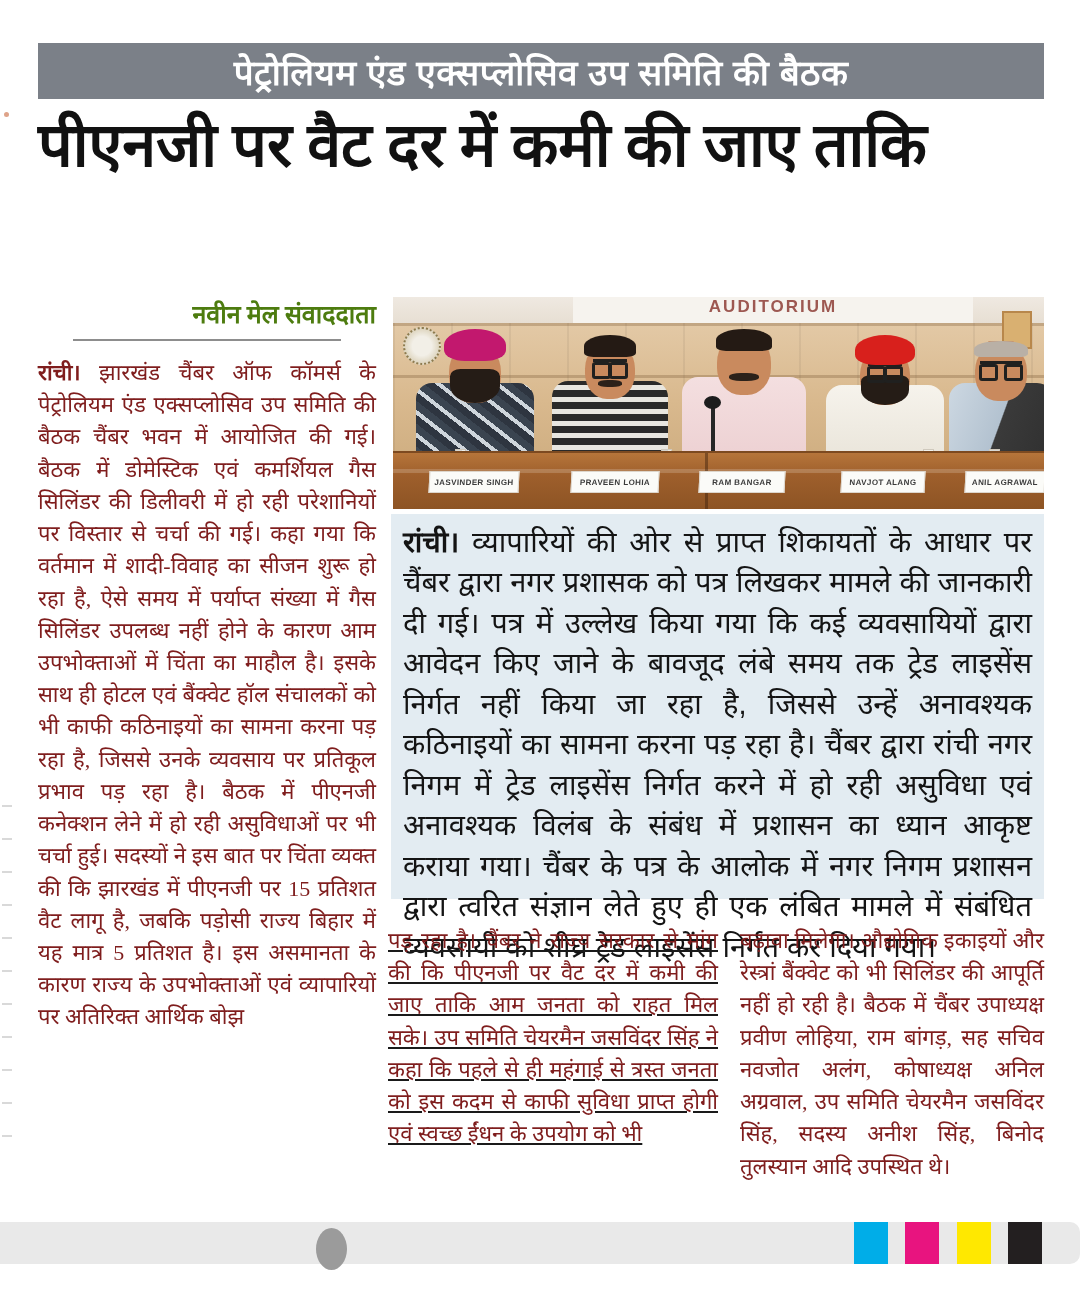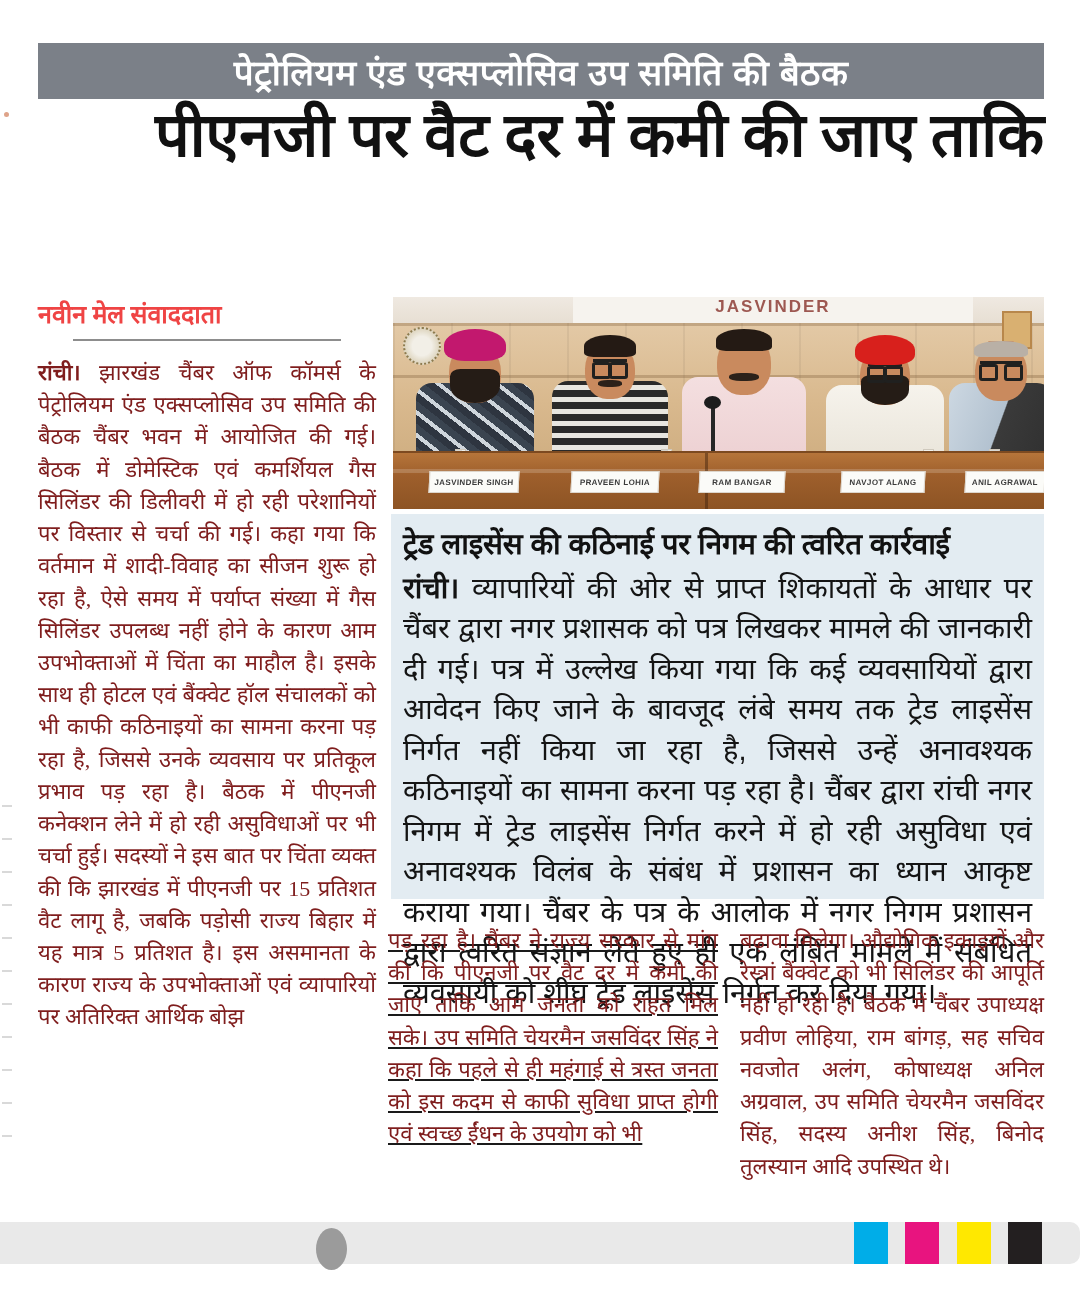--- a/index.html
+++ b/index.html
@@ -56,44 +56,44 @@
     font-size: 35px;
     font-weight: bold;
     letter-spacing: .5px;
     white-space: nowrap;
     font-family: "Liberation Sans", "DejaVu Sans", sans-serif;
   }
 
   
   .headline {
     position: absolute;
-    left: 38px; top: 95px;
+    left: 38px; top: 105px;
     width: 1006px;
-    text-align: right;
+    text-align: left;
   }
   .headline-line {
     font-size: 61px;
     font-weight: bold;
     line-height: 1.33;
     color: #111111;
     white-space: nowrap;
     font-family: "Liberation Serif", "DejaVu Serif", serif;
   }
 
   
   .col1 {
     position: absolute;
     left: 38px; top: 296px;
     width: 338px;
   }
   .byline {
-    text-align: left;
+    text-align: right;
     font-size: 25px;
     font-weight: bold;
-    color: #ef4444;
+    color: #4d7c0f;
     padding-bottom: 9px;
   }
   .byline-rule {
     height: 2px;
     background: #8d8d8d;
     margin: 0 auto 16px auto;
     width: 268px;
   }
   .body-text {
     font-size: 22px;
@@ -334,21 +334,21 @@
 
 <div class="col1">
   <div class="byline">नवीन मेल संवाददाता</div>
   <div class="byline-rule"></div>
   <div class="body-text"><b>रांची।</b><span> झारखंड चैंबर ऑफ कॉमर्स के पेट्रोलियम एंड एक्सप्लोसिव उप समिति की बैठक चैंबर भवन में आयोजित की गई। बैठक में डोमेस्टिक एवं कमर्शियल गैस सिलिंडर की डिलीवरी में हो रही परेशानियों पर विस्तार से चर्चा की गई। कहा गया कि वर्तमान में शादी-विवाह का सीजन शुरू हो रहा है, ऐसे समय में पर्याप्त संख्या में गैस सिलिंडर उपलब्ध नहीं होने के कारण आम उपभोक्ताओं में चिंता का माहौल है। इसके साथ ही होटल एवं बैंक्वेट हॉल संचालकों को भी काफी कठिनाइयों का सामना करना पड़ रहा है, जिससे उनके व्यवसाय पर प्रतिकूल प्रभाव पड़ रहा है। बैठक में पीएनजी कनेक्शन लेने में हो रही असुविधाओं पर भी चर्चा हुई। सदस्यों ने इस बात पर चिंता व्यक्त की कि झारखंड में पीएनजी पर 15 प्रतिशत वैट लागू है, जबकि पड़ोसी राज्य बिहार में यह मात्र 5 प्रतिशत है। इस असमानता के कारण राज्य के उपभोक्ताओं एवं व्यापारियों पर अतिरिक्त आर्थिक बोझ</span></div>
 </div>
 
 <div class="photo">
   <div class="ph-wallUpper"></div>
   <div class="ph-banner">
-    <div class="ph-banner-text">JASVINDER</div>
+    <div class="ph-banner-text">AUDITORIUM</div>
   </div>
   <div class="ph-wall">
     <div class="ph-wall-seam" style="top:0px"></div>
     <div class="ph-wall-seam" style="top:52px"></div>
   </div>
   <div class="ph-frame-r"></div>
   <div class="ph-logo"></div>
 
   <div class="person" style="left:22px; width:120px; height:136px;">
     <div class="p-body" style="bottom:0; width:118px; height:86px; background:repeating-linear-gradient(38deg,#2e3540 0px,#2e3540 7px,#cfd6dc 7px,#cfd6dc 11px,#3a4450 11px,#3a4450 18px);"></div>
@@ -424,21 +424,20 @@
     </div>
   <div class="nameplate" style="left:448px; width:82px;">
       <span>NAVJOT ALANG</span>
     </div>
   <div class="nameplate" style="left:572px; width:78px;">
       <span>ANIL AGRAWAL</span>
     </div>
 </div>
 
 <div class="box-story" style="background: rgb(227, 236, 242);">
-  <div class="box-head">ट्रेड लाइसेंस की कठिनाई पर निगम की त्वरित कार्रवाई</div>
   <div class="box-body"><b>रांची।</b><span> व्यापारियों की ओर से प्राप्त शिकायतों के आधार पर चैंबर द्वारा नगर प्रशासक को पत्र लिखकर मामले की जानकारी दी गई। पत्र में उल्लेख किया गया कि कई व्यवसायियों द्वारा आवेदन किए जाने के बावजूद लंबे समय तक ट्रेड लाइसेंस निर्गत नहीं किया जा रहा है, जिससे उन्हें अनावश्यक कठिनाइयों का सामना करना पड़ रहा है। चैंबर द्वारा रांची नगर निगम में ट्रेड लाइसेंस निर्गत करने में हो रही असुविधा एवं अनावश्यक विलंब के संबंध में प्रशासन का ध्यान आकृष्ट कराया गया। चैंबर के पत्र के आलोक में नगर निगम प्रशासन द्वारा त्वरित संज्ञान लेते हुए ही एक लंबित मामले में संबंधित व्यवसायी को शीघ्र ट्रेड लाइसेंस निर्गत कर दिया गया।</span></div>
 </div>
 
 <div class="col2">
   <div class="body-text">पड़ रहा है। चैंबर ने राज्य सरकार से मांग की कि पीएनजी पर वैट दर में कमी की जाए ताकि आम जनता को राहत मिल सके। उप समिति चेयरमैन जसविंदर सिंह ने कहा कि पहले से ही महंगाई से त्रस्त जनता को इस कदम से काफी सुविधा प्राप्त होगी एवं स्वच्छ ईंधन के उपयोग को भी</div>
 </div>
 <div class="col3">
   <div class="body-text">बढ़ावा मिलेगा। औद्योगिक इकाइयों और रेस्त्रां बैंक्वेट को भी सिलिंडर की आपूर्ति नहीं हो रही है। बैठक में चैंबर उपाध्यक्ष प्रवीण लोहिया, राम बांगड़, सह सचिव नवजोत अलंग, कोषाध्यक्ष अनिल अग्रवाल, उप समिति चेयरमैन जसविंदर सिंह, सदस्य अनीश सिंह, बिनोद तुलस्यान आदि उपस्थित थे।</div>
 </div>
 

